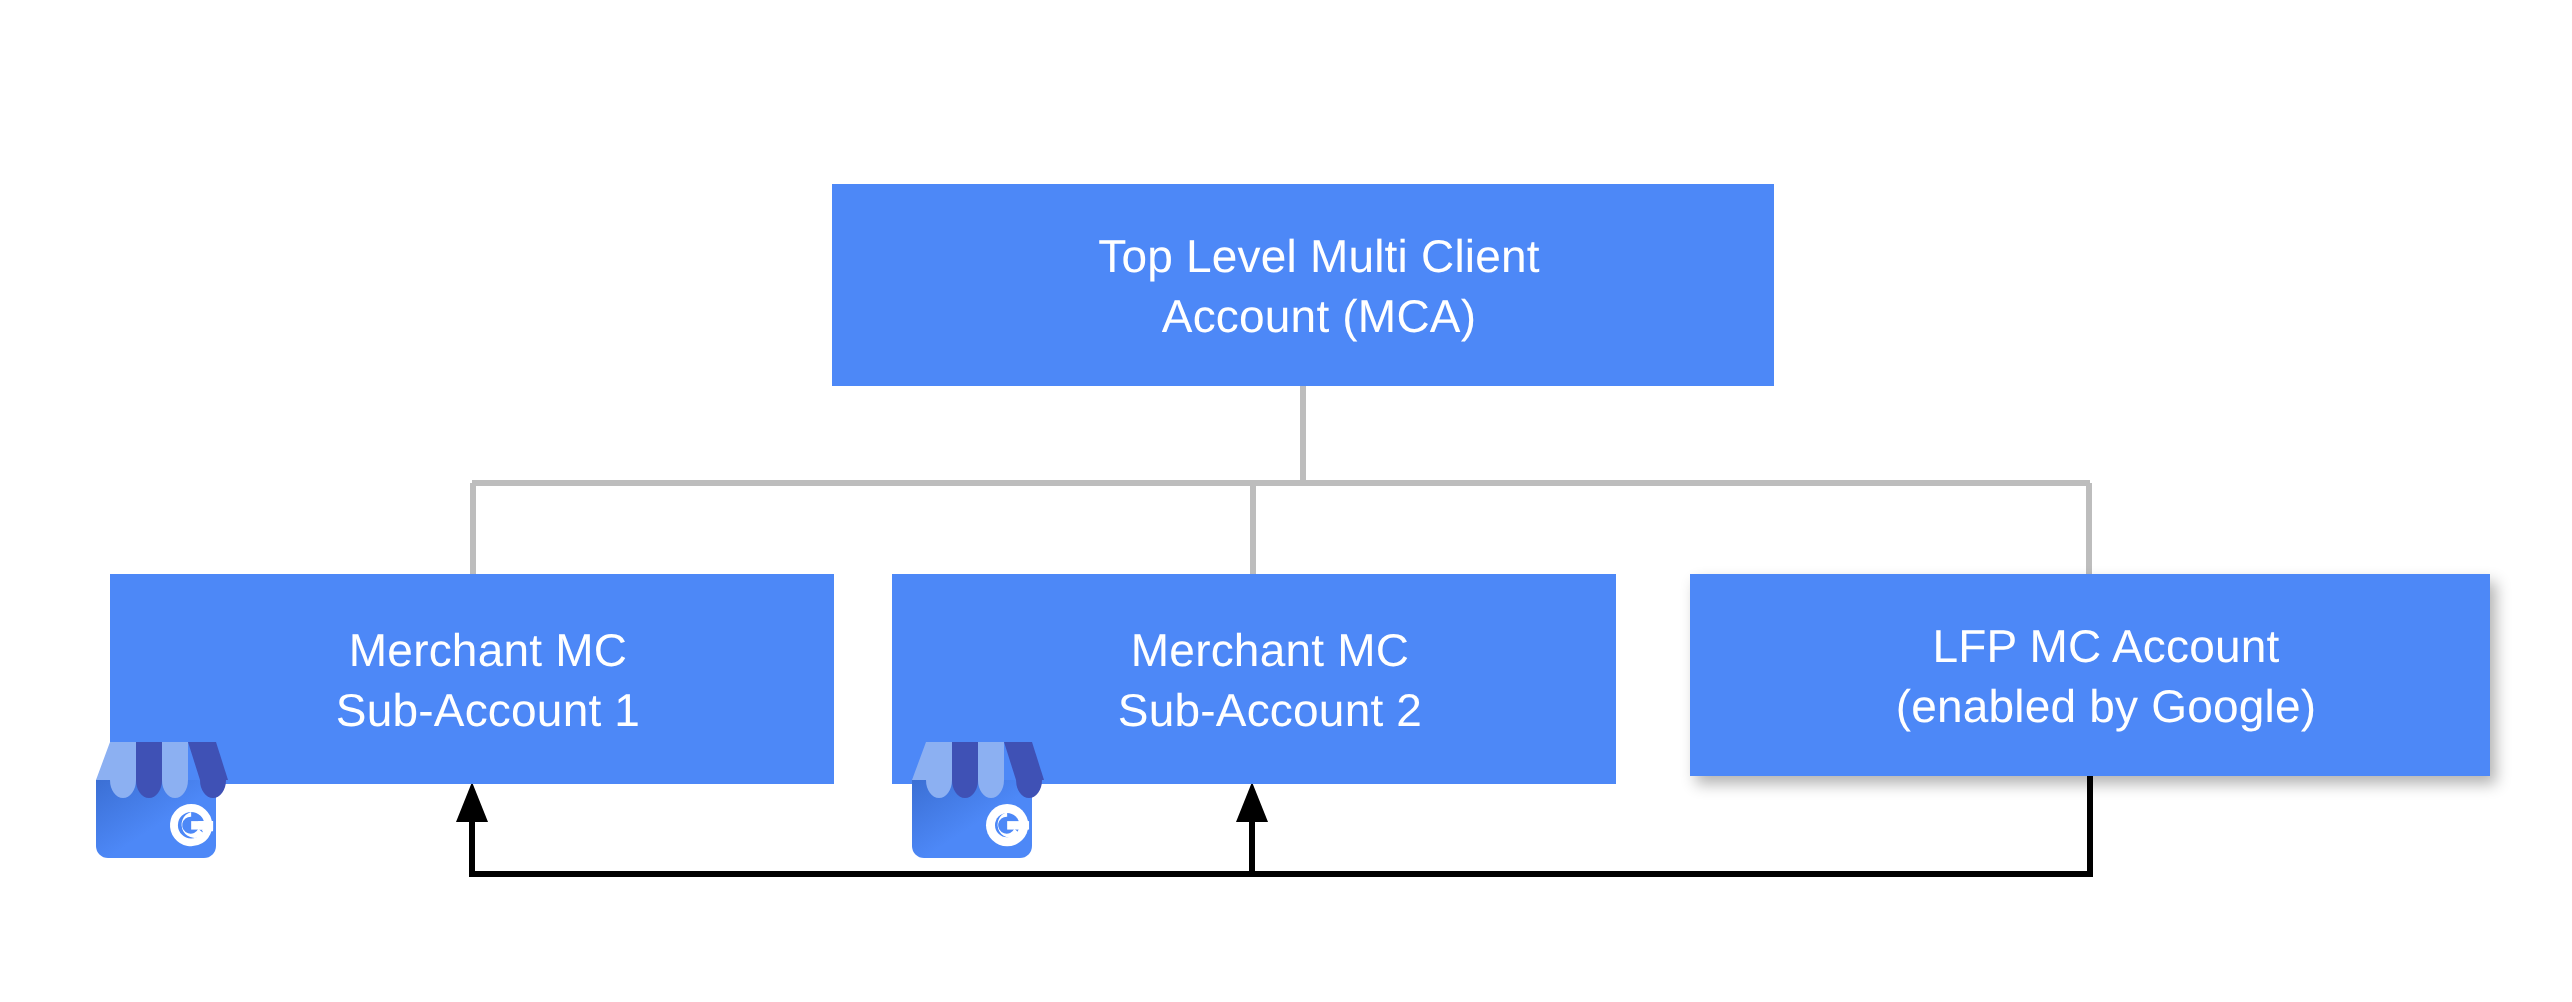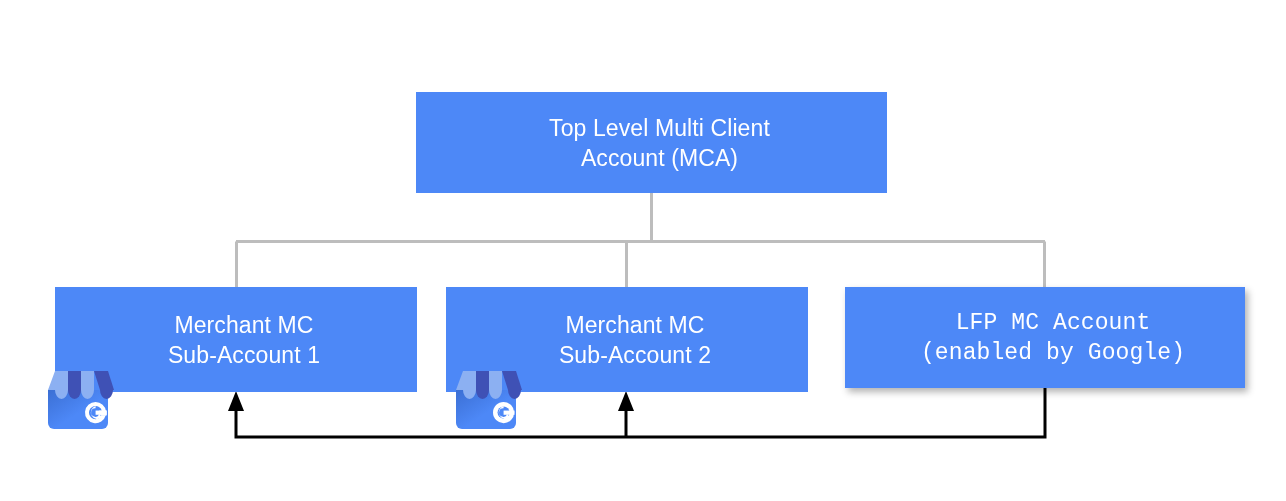--- a/index.html
+++ b/index.html
@@ -61,21 +61,20 @@
     top: 287px;
     width: 362px;
     height: 105px;
   }
   #box-lfp {
     left: 845px;
     top: 287px;
     width: 400px;
     height: 101px;
     box-shadow: 3px 4px 7px rgba(0,0,0,0.30);
-    font-family: Liberation Mono, monospace;
   }
   .gmb-icon {
     position: absolute;
     width: 74px;
     height: 64px;
   }
   #gmb-icon-1 {
     left: 41px;
     top: 366px;
   }

